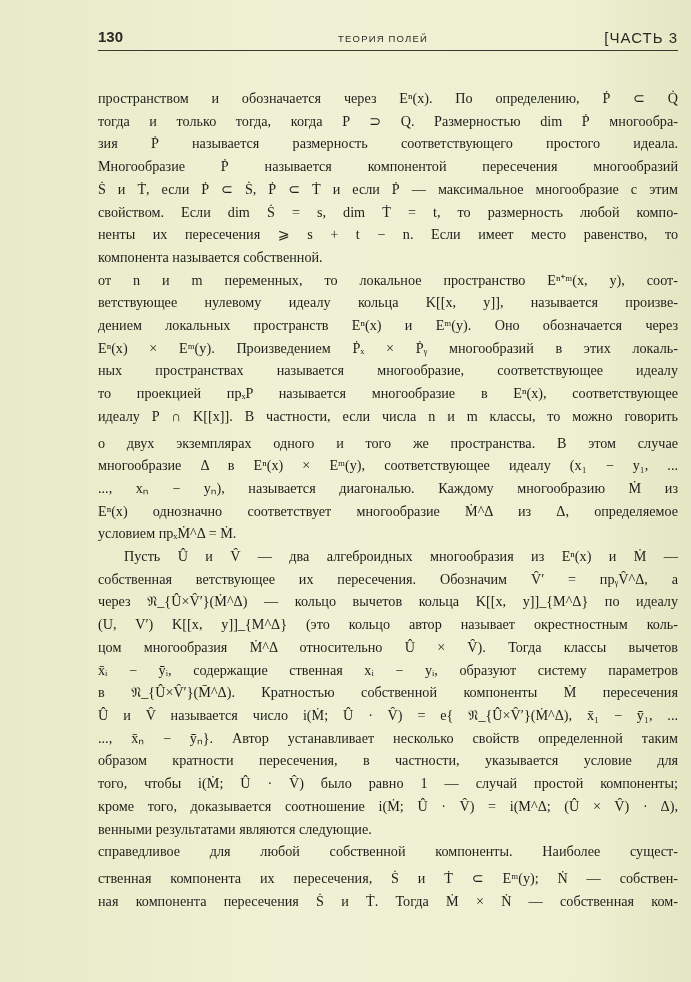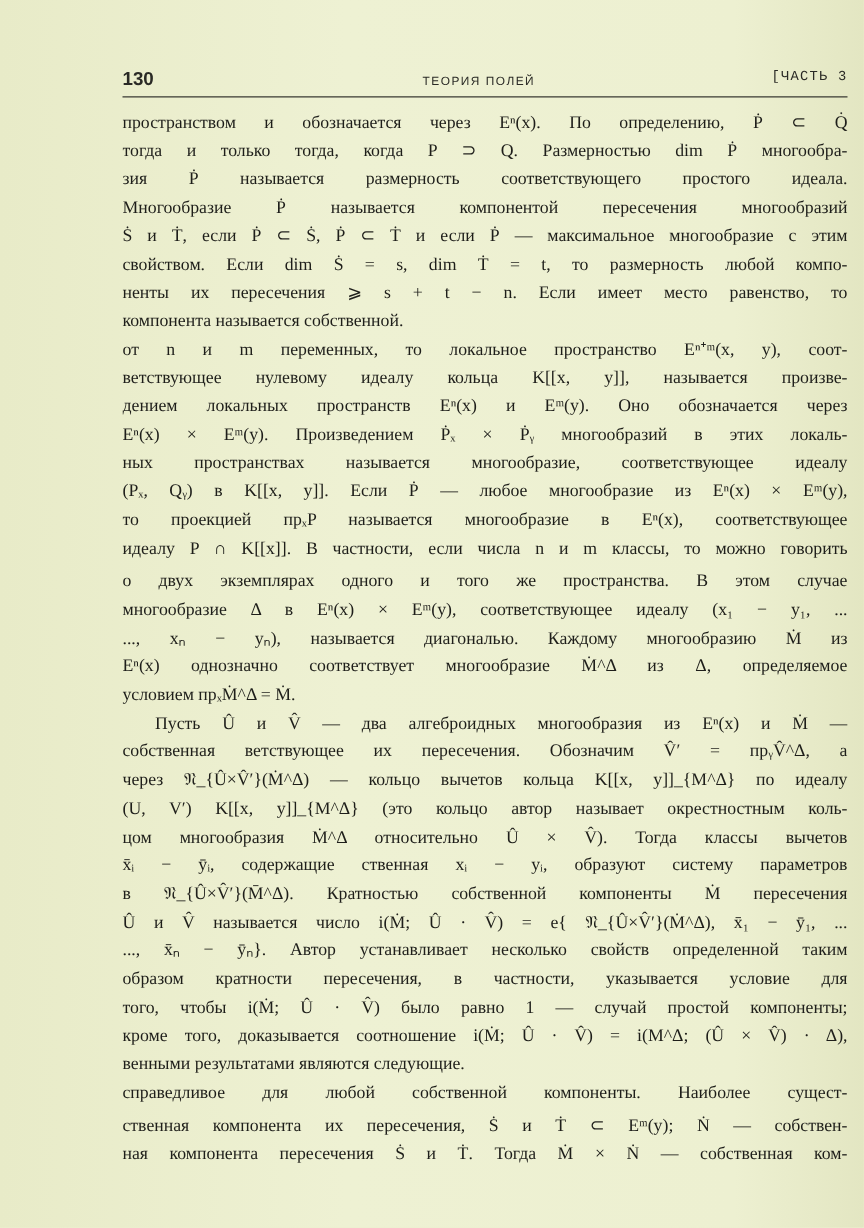--- a/index.html
+++ b/index.html
@@ -8,34 +8,34 @@
       background: #ecefcf;
       font-family: "Liberation Serif", serif;
       color: #1e1e1a;
       position: relative;
     }
     .page {
       position: absolute; left: 0; top: 0; width: 691px; height: 982px;
       background: linear-gradient(90deg, #e8ebc8 0%, #eef1d3 40%, #edf0d1 85%, #e3e6c2 100%);
     }
     .header {
-      position: absolute; left: 98px; top: 51px; width: 580px; height: 26px;
+      position: absolute; left: 98px; top: 24px; width: 580px; height: 26px;
       border-bottom: 1.5px solid #3a3a33;
     }
     .page-num {
       position: absolute; left: 0; top: 4px;
       font-family: "Liberation Sans", sans-serif; font-size: 15px; font-weight: bold; color: #2a2a25;
     }
     .running-title {
       position: absolute; left: 240px; top: 9px;
       font-family: "Liberation Sans", sans-serif; font-size: 9.5px; letter-spacing: 1.2px; color: #2a2a25;
     }
     .part {
       position: absolute; right: 0; top: 5px;
-      font-family: Liberation Mono, monospace; font-size: 11px; letter-spacing: 1px; color: #2a2a25;
+      font-family: Liberation Sans, sans-serif; font-size: 15px; letter-spacing: 1px; color: #2a2a25;
     }
     .body {
       position: absolute; left: 98px; top: 87px; width: 580px;
       font-size: 14.2px; line-height: 22.7px; text-align: justify;
     }
     .line { display: block; white-space: nowrap; overflow: hidden; text-align-last: justify; }
     .line.last { text-align-last: left; }
     .line.indent { text-indent: 26px; }
     .gap { display: block; height: 4px; }
   </style>
@@ -56,21 +56,20 @@
     <span class="line">Многообразие Ṗ называется компонентой пересечения многообразий</span>
     <span class="line">Ṡ и Ṫ, если Ṗ ⊂ Ṡ, Ṗ ⊂ Ṫ и если Ṗ — максимальное многообразие с этим</span>
     <span class="line">свойством. Если dim Ṡ = s, dim Ṫ = t, то размерность любой компо-</span>
     <span class="line">ненты их пересечения ⩾ s + t − n. Если имеет место равенство, то</span>
     <span class="line last">компонента называется собственной.</span>
     <span class="line">от n и m переменных, то локальное пространство Eⁿ⁺ᵐ(x, y), соот-</span>
     <span class="line">ветствующее нулевому идеалу кольца K[[x, y]], называется произве-</span>
     <span class="line">дением локальных пространств Eⁿ(x) и Eᵐ(y). Оно обозначается через</span>
     <span class="line">Eⁿ(x) × Eᵐ(y). Произведением Ṗₓ × Ṗᵧ многообразий в этих локаль-</span>
     <span class="line">ных пространствах называется многообразие, соответствующее идеалу</span>
-    <span class="line">(Pₓ, Qᵧ) в K[[x, y]]. Если Ṗ — любое многообразие из Eⁿ(x) × Eᵐ(y),</span>
     <span class="line">то проекцией прₓP называется многообразие в Eⁿ(x), соответствующее</span>
     <span class="line">идеалу P ∩ K[[x]]. В частности, если числа n и m классы, то можно говорить</span>
     <span class="gap"></span>
     <span class="line">о двух экземплярах одного и того же пространства. В этом случае</span>
     <span class="line">многообразие Δ в Eⁿ(x) × Eᵐ(y), соответствующее идеалу (x₁ − y₁, ...</span>
     <span class="line">..., xₙ − yₙ), называется диагональю. Каждому многообразию Ṁ из</span>
     <span class="line">Eⁿ(x) однозначно соответствует многообразие Ṁ^Δ из Δ, определяемое</span>
     <span class="line last">условием прₓṀ^Δ = Ṁ.</span>
     <span class="line indent">Пусть Û и V̂ — два алгеброидных многообразия из Eⁿ(x) и Ṁ —</span>
     <span class="line">собственная ветствующее их пересечения. Обозначим V̂′ = прᵧV̂^Δ, а</span>

